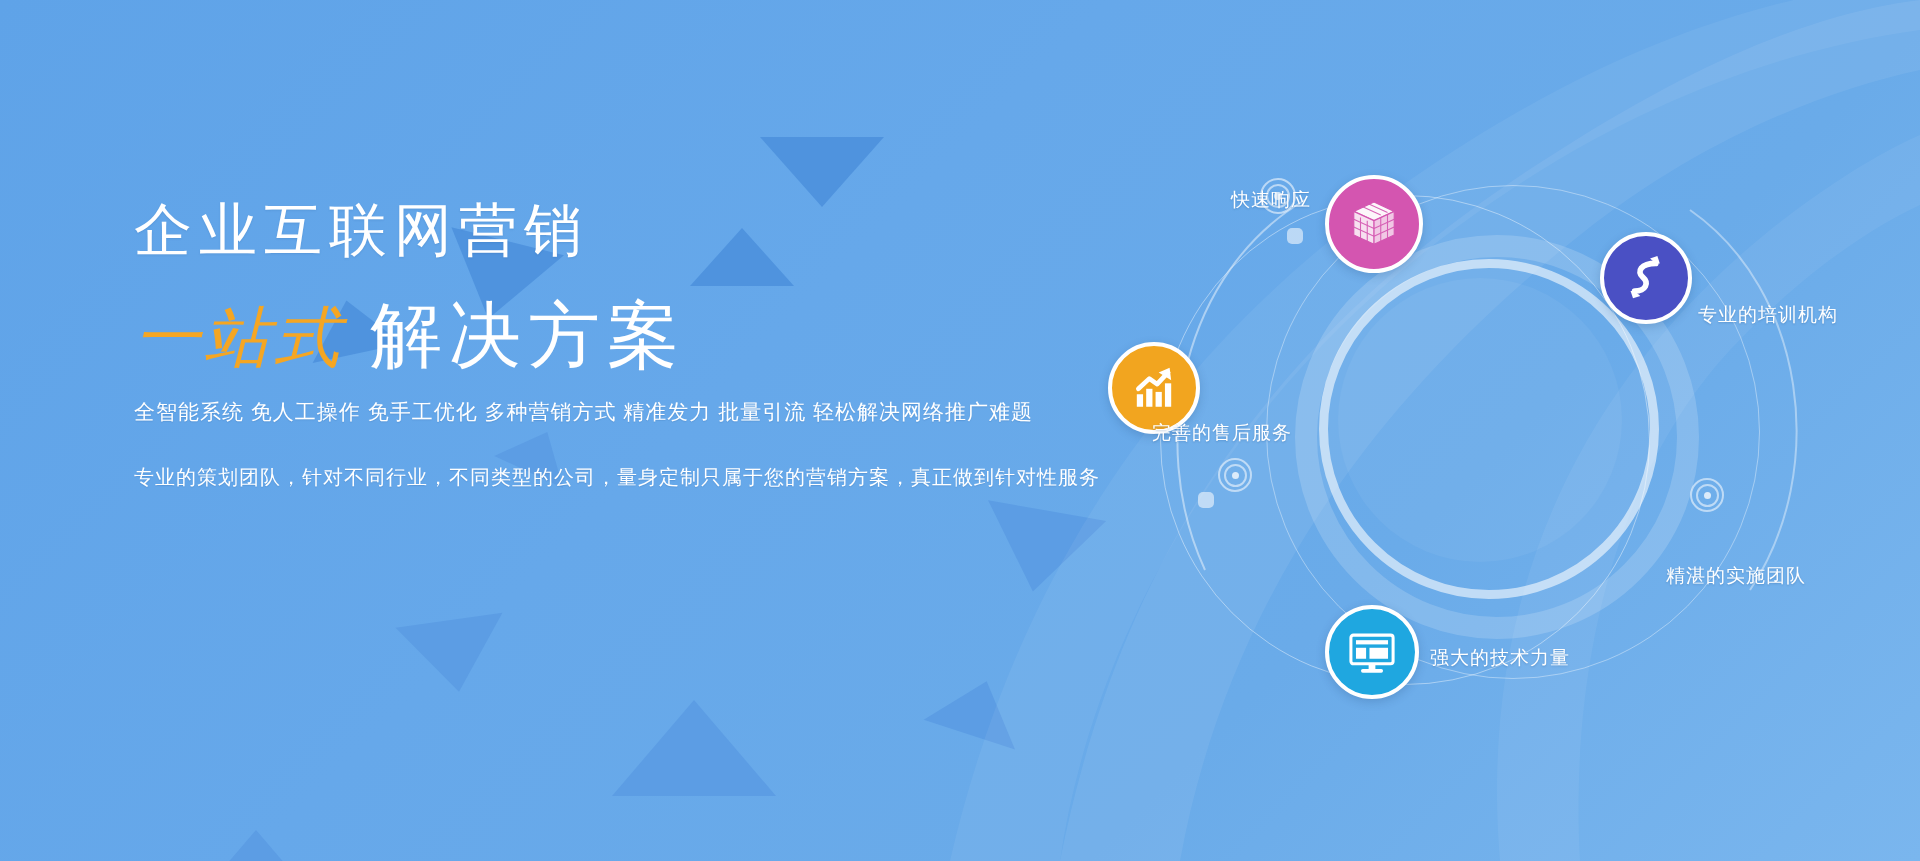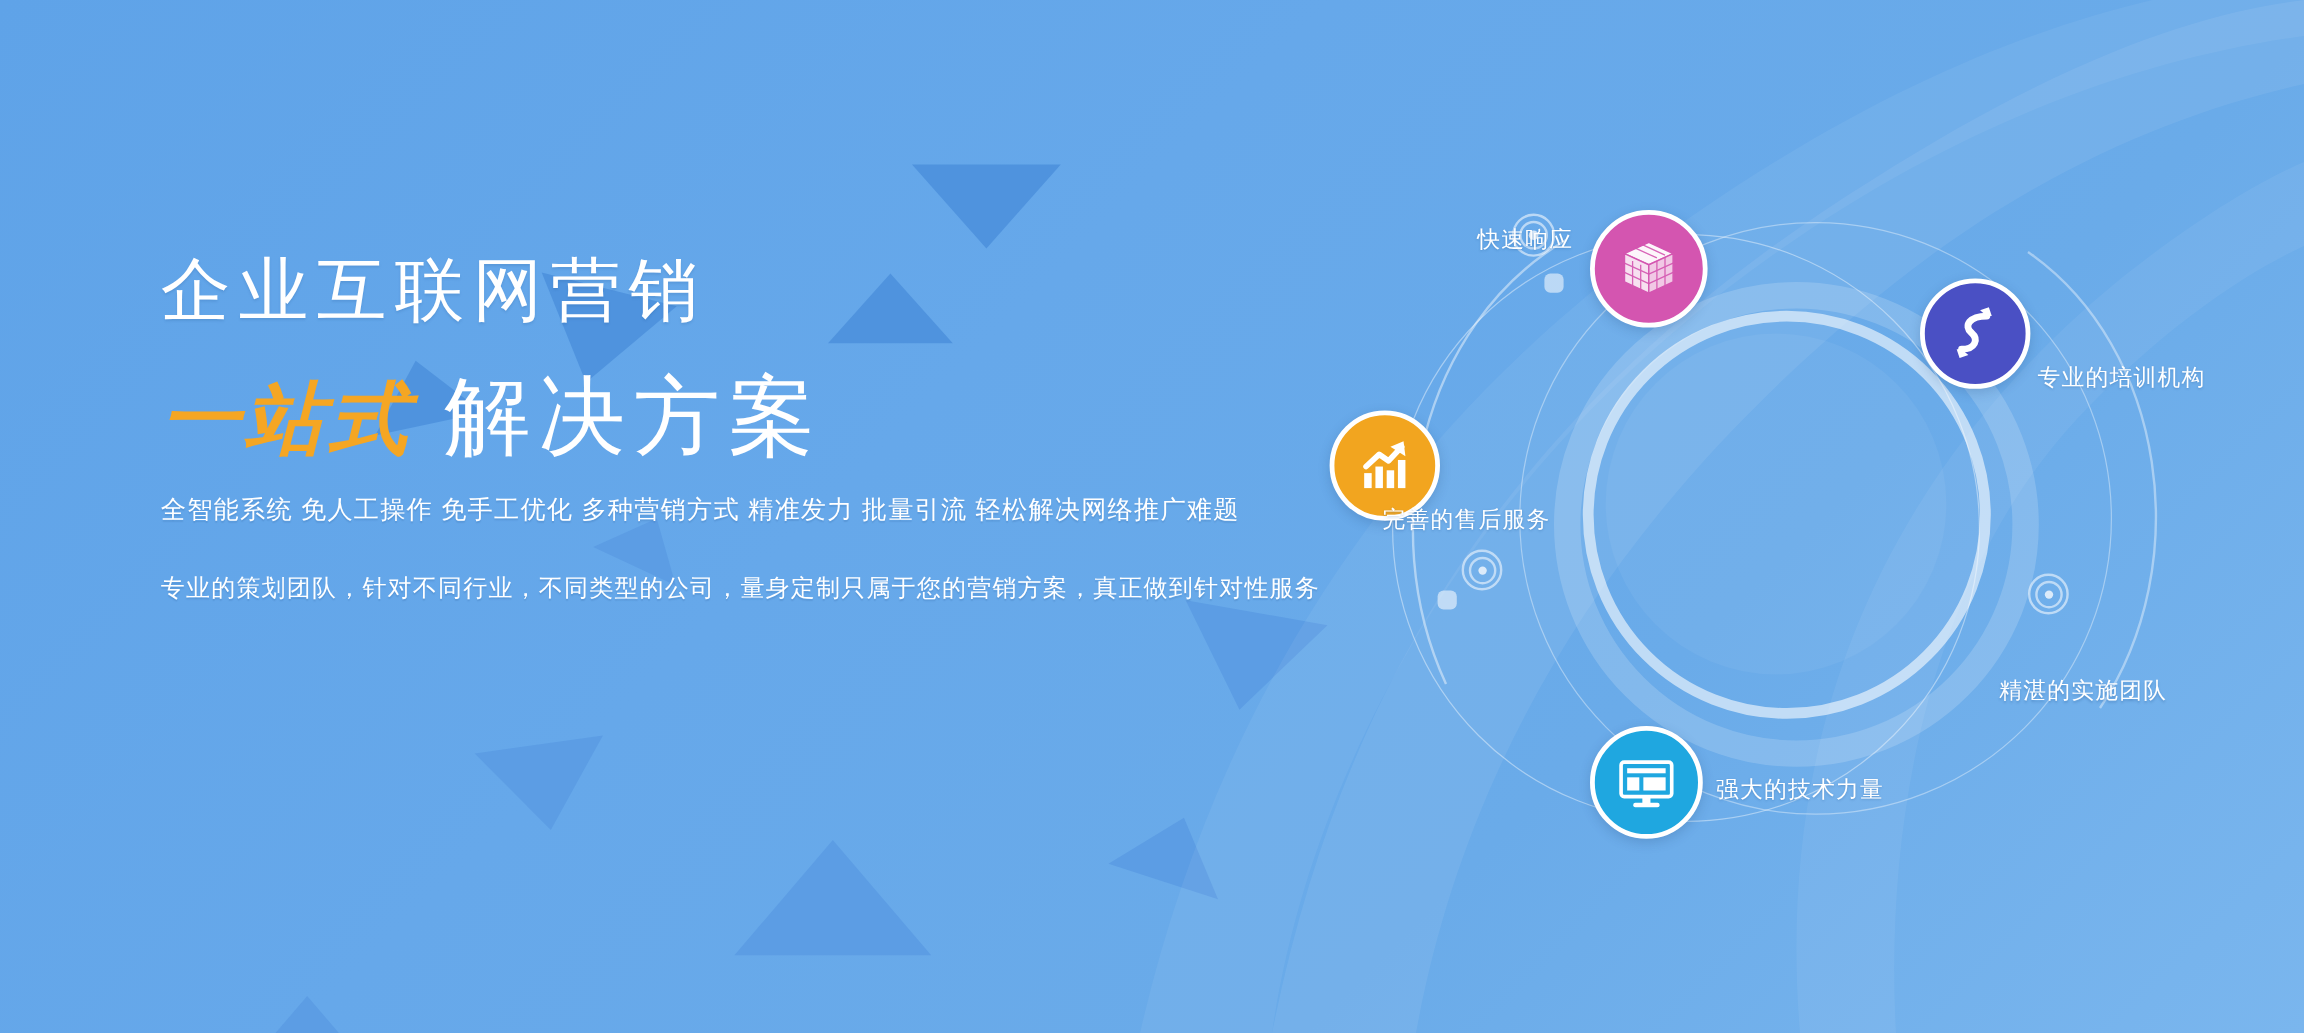--- a/index.html
+++ b/index.html
@@ -23,42 +23,42 @@
     position: absolute;
     width: 0; height: 0;
     border-style: solid;
     pointer-events: none;
   }
 
   
   .left-block {
     position: absolute;
     left: 134px;
-    top: 209px;
+    top: 196px;
     width: 920px;
   }
   .headline {
     font-size: 58px;
     line-height: 1.18;
     color: #ffffff;
     letter-spacing: 7px;
     font-weight: 400;
     white-space: nowrap;
     text-shadow: 0 1px 2px rgba(40,90,150,.18);
   }
   .subline {
     margin-top: 32px;
     white-space: nowrap;
     line-height: 1.1;
   }
   .subline .hl {
     font-size: 66px;
     color: #f5a623;
     font-style: italic;
-    font-weight: bold;
+    font-weight: normal;
     letter-spacing: 4px;
   }
   .subline .rest {
     font-size: 72px;
     color: #ffffff;
     letter-spacing: 7px;
     margin-left: 26px;
   }
   .body-line {
     color: #ffffff;

